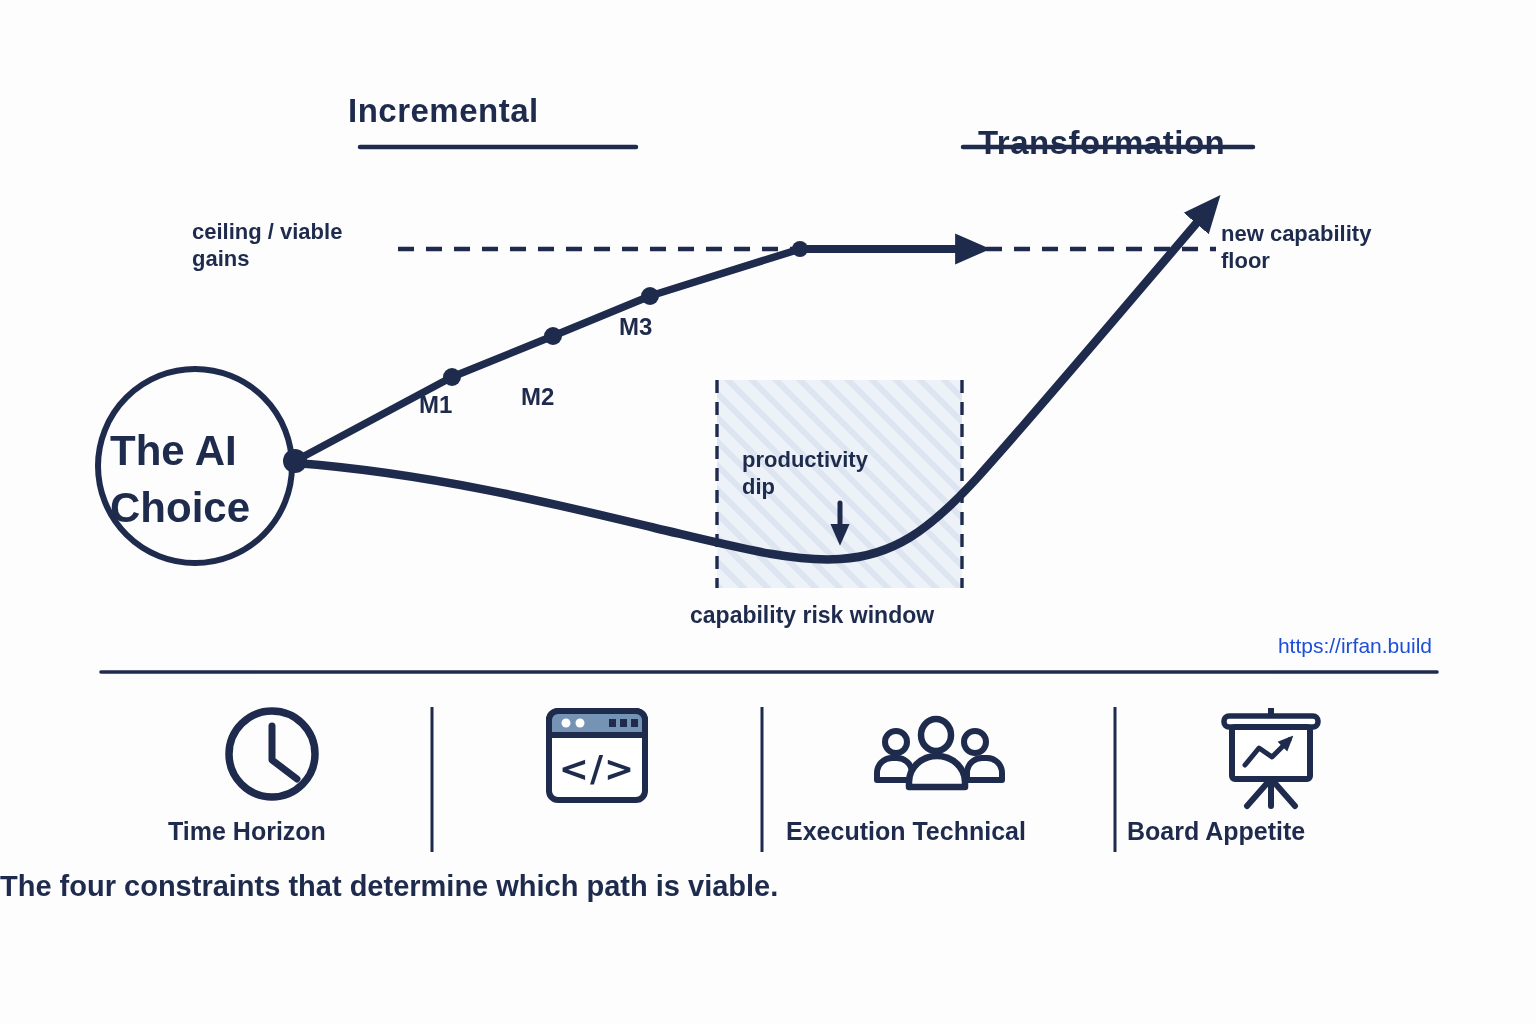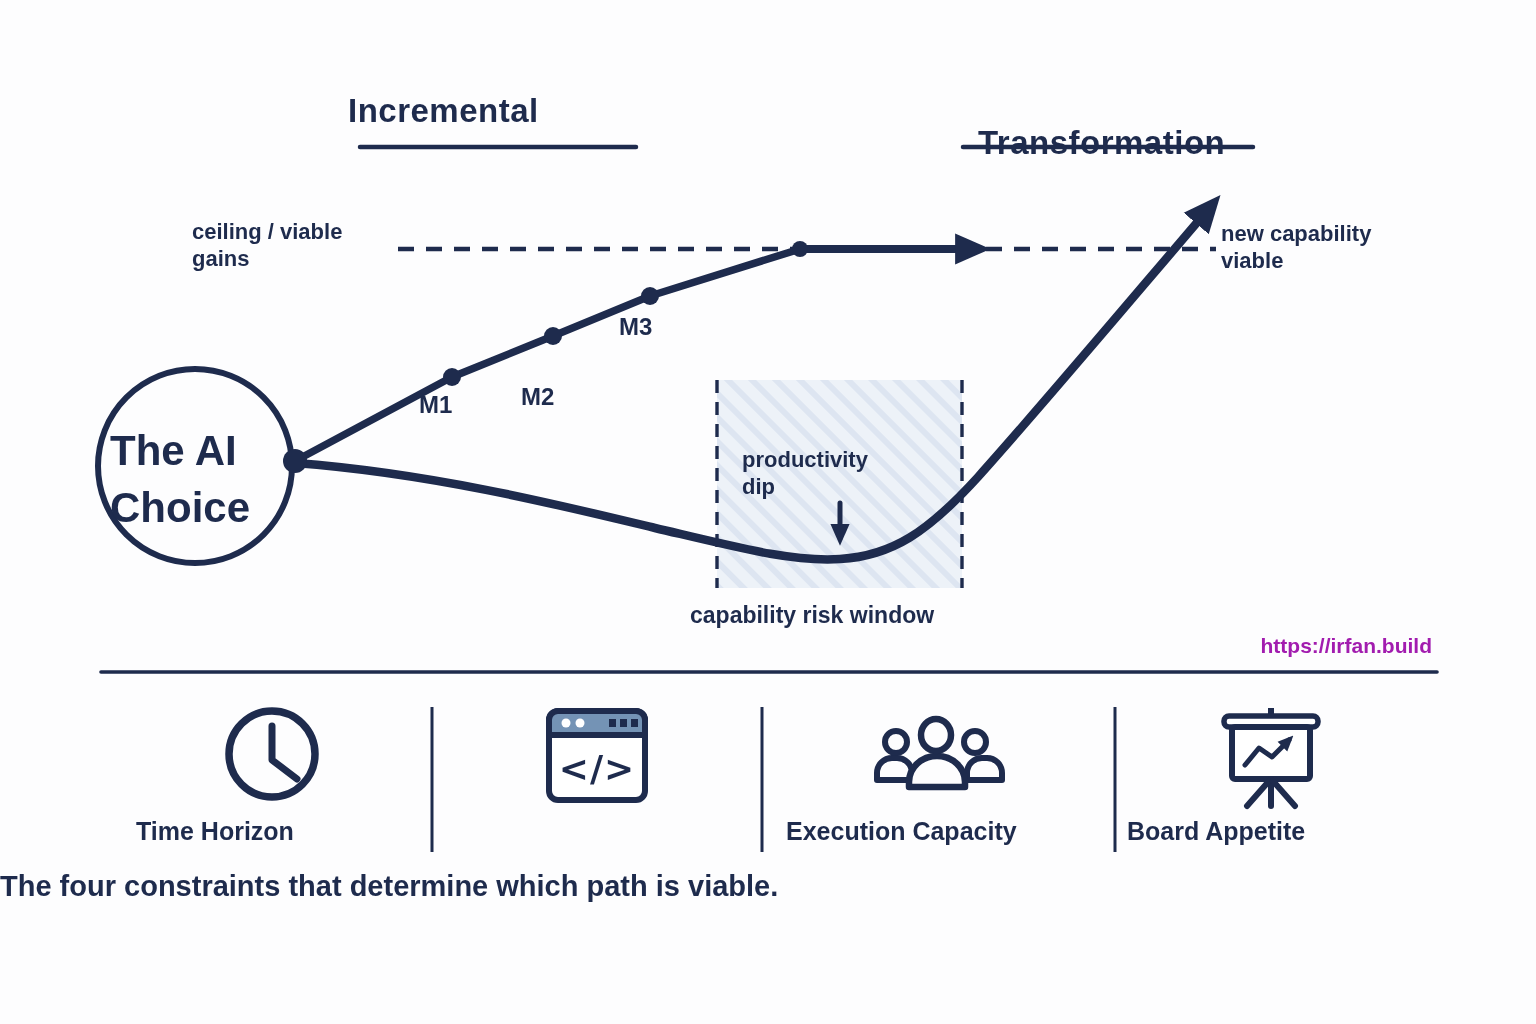--- a/index.html
+++ b/index.html
@@ -14,21 +14,21 @@
   .abs{position:absolute;}
   .lbl{font-weight:bold;line-height:1.22;}
   .center{text-align:left;}
   .right{text-align:right;}
   .title{font-size:33px;font-weight:bold;letter-spacing:.5px;}
   .small-lbl{font-size:22px;}
   .m-lbl{font-size:24px;font-weight:bold;}
   .node-text{font-size:42px;font-weight:bold;line-height:1.35;}
   .constraint-lbl{font-size:25px;font-weight:bold;}
   .caption{font-size:29px;font-weight:bold;}
-  .url{font-size:21px;font-weight:bold;color:#a21caf;}
+  .url{font-size:21px;font-weight:normal;color:#1d4ed8;}
   svg{position:absolute;left:0;top:0;}
 </style>
 </head>
 <body>
 
 <div class="canvas">
 
   <svg width="1536" height="1024" viewBox="0 0 1536 1024">
     <defs>
       <marker id="arrow" viewBox="0 0 10 10" refX="6.5" refY="5" markerWidth="4.4" markerHeight="4.4" orient="auto-start-reverse">
@@ -113,40 +113,40 @@
   <div class="abs title center" style="left:348px;top:92px;width:300px;">Incremental</div>
   <div class="abs title center" style="left:978px;top:92px;width:300px;margin-top:32px;">Transformation</div>
 
   <div class="abs lbl small-lbl center" style="left:192px;top:219px;width:195px;">
     <div>ceiling / viable</div>
     <div>gains</div>
   </div>
 
   <div class="abs lbl small-lbl center" style="left:1221px;top:221px;width:162px;">
     <div>new capability</div>
-    <div>viable</div>
+    <div>floor</div>
   </div>
 
   <div class="abs node-text center" style="left:110px;top:423px;width:170px;">
     <div>The AI</div>
     <div>Choice</div>
   </div>
 
   <div class="abs m-lbl center" style="left:419px;top:391px;width:80px;">M1</div>
   <div class="abs m-lbl center" style="left:521px;top:351px;width:80px;margin-top:32px;">M2</div>
   <div class="abs m-lbl center" style="left:619px;top:313px;width:80px;">M3</div>
 
   <div class="abs lbl small-lbl center" style="left:742px;top:439px;width:200px;margin-top:8px;">
     <div>productivity</div>
     <div>dip</div>
   </div>
 
   <div class="abs lbl center" style="left:690px;top:601px;width:300px;font-size:23px;">capability risk window</div>
 
   <div class="abs url right" style="left:1132px;top:634px;width:300px;">https://irfan.build</div>
 
-  <div class="abs constraint-lbl center" style="left:136px;top:817px;width:240px;">Time Horizon</div>
-  <div class="abs constraint-lbl center" style="left:786px;top:817px;width:310px;">Execution Capacity</div>
+  <div class="abs constraint-lbl center" style="left:168px;top:817px;width:240px;">Time Horizon</div>
+  <div class="abs constraint-lbl center" style="left:786px;top:817px;width:310px;">Execution Technical</div>
   <div class="abs constraint-lbl center" style="left:1127px;top:817px;width:300px;">Board Appetite</div>
 
   <div class="abs caption center" style="left:0;top:870px;width:1536px;">The four constraints that determine which path is viable.</div>
 
 </div>
 
 </body></html>

